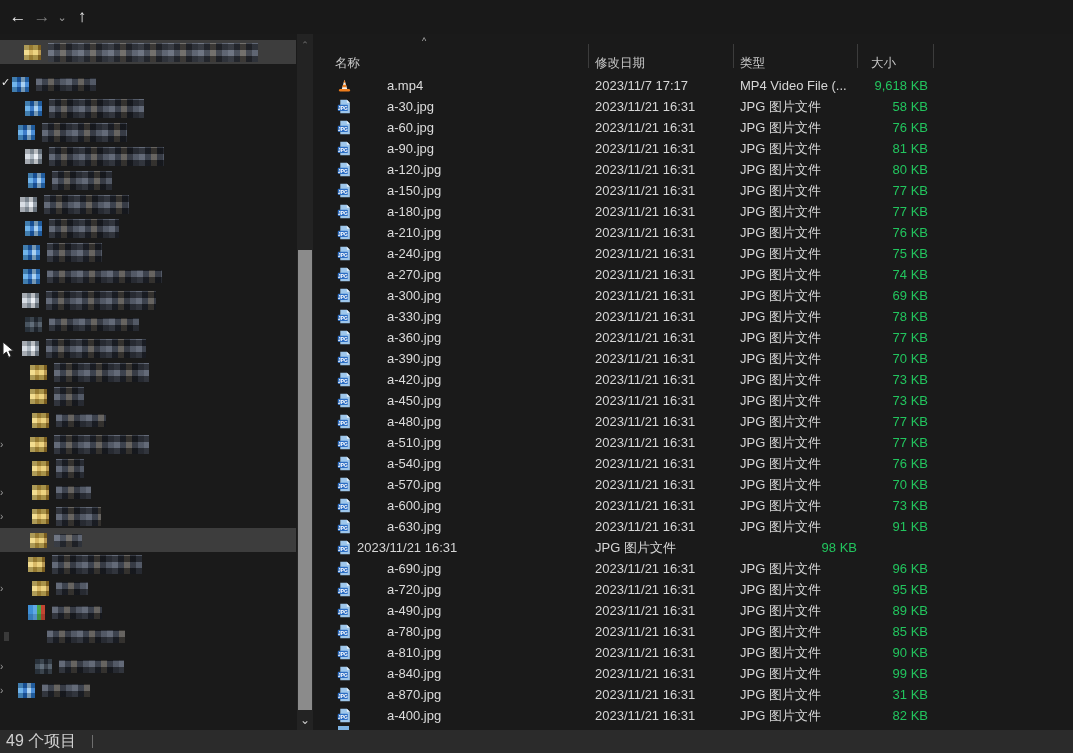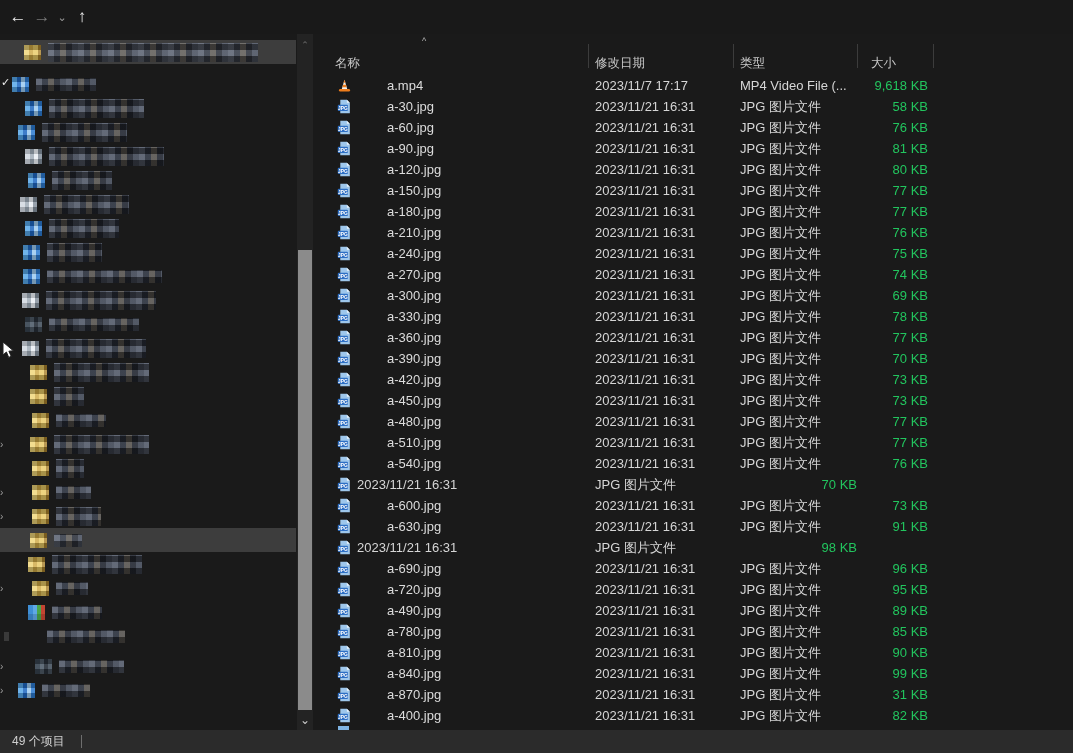--- a/index.html
+++ b/index.html
@@ -72,22 +72,22 @@
   .frow{display:grid;grid-template-columns:20px 238px 145px 117px 71px;height:21px;
         align-items:center;padding-left:12px;font-size:13px;color:#dcdcdc;}
   .ficon{display:flex;align-items:center;}
   .fname{white-space:nowrap;overflow:hidden;margin-left:30px;}
   .fdate,.ftype{white-space:nowrap;color:#d6d6d6;}
   .fsize{text-align:right;color:#22c55e;}
   .sliver{position:absolute;left:13px;top:692px;width:11px;height:4px;background:#7fb4e4;}
 
   
   .statusbar{position:absolute;left:0;bottom:0;width:1073px;height:23px;background:#2b2b2b;
-             display:flex;align-items:center;padding-left:12px;box-sizing:border-box;
-             font-size:12px;color:#cfcfcf;}
+             display:flex;align-items:center;padding-left:6px;box-sizing:border-box;
+             font-size:16px;color:#cfcfcf;}
   .sdiv{width:1px;height:13px;background:#6e6e6e;margin-left:16px;}
 </style>
 </head>
 <body>
 
 <div class="topbar">
   <div class="nav">
     <div class="navbtn nb-back">←</div>
     <div class="navbtn nb-fwd">→</div>
     <div class="navbtn nb-drop">⌄</div>
@@ -537,20 +537,21 @@
       </div>
       <div class="frow">
         <span class="ficon">
           <svg width="15" height="15" viewBox="0 0 16 16">
             <path d="M3.5 .8 h7 l3.2 3.2 v11.2 h-10.2 Z" fill="#9ec7ec"></path>
             <path d="M10.5 .8 l3.2 3.2 h-3.2 Z" fill="#e9f3fc"></path>
             <rect x=".8" y="6.1" width="10.9" height="6.8" rx="1.2" fill="#2e6fc4"></rect>
             <text x="6.25" y="11.4" font-size="5.2" font-weight="bold" fill="#fff" text-anchor="middle" font-family="sans-serif">JPG</text>
           </svg>
         </span>
+        <span class="fname">a-570.jpg</span>
         <span class="fdate">2023/11/21 16:31</span>
         <span class="ftype">JPG 图片文件</span>
         <span class="fsize">70 KB</span>
       </div>
       <div class="frow">
         <span class="ficon">
           <svg width="15" height="15" viewBox="0 0 16 16">
             <path d="M3.5 .8 h7 l3.2 3.2 v11.2 h-10.2 Z" fill="#9ec7ec"></path>
             <path d="M10.5 .8 l3.2 3.2 h-3.2 Z" fill="#e9f3fc"></path>
             <rect x=".8" y="6.1" width="10.9" height="6.8" rx="1.2" fill="#2e6fc4"></rect>

